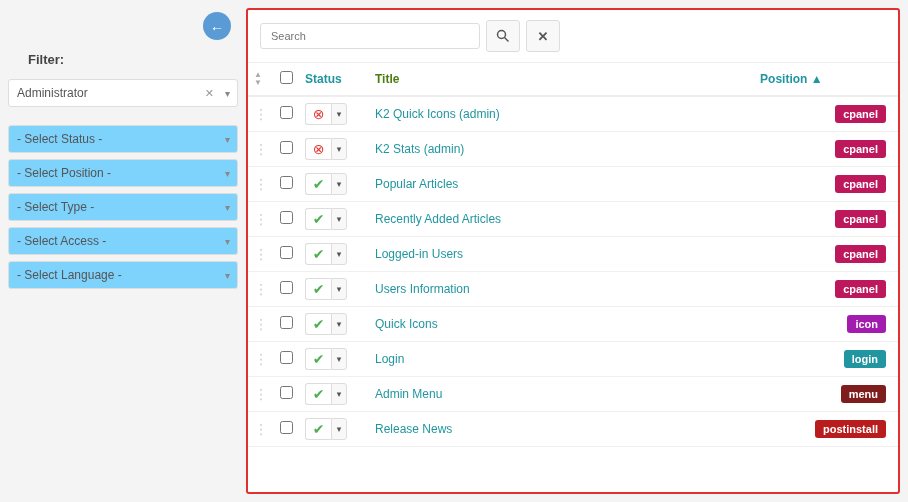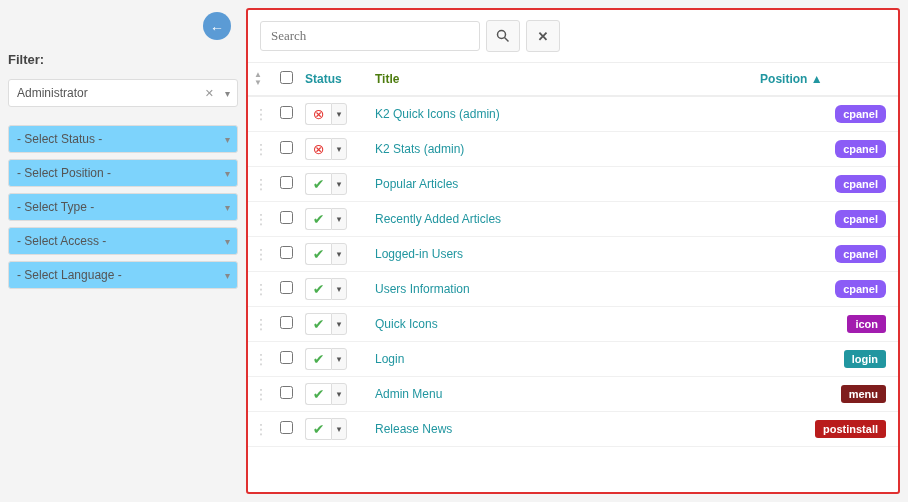--- a/index.html
+++ b/index.html
@@ -21,20 +21,21 @@
       width: 230px;
       flex-shrink: 0;
       padding: 4px 0;
     }
     .sidebar-filter-label {
       font-size: 13px;
       font-weight: bold;
       color: #444;
       margin-bottom: 8px;
       padding: 4px 0;
+      margin-left: 20px;
     }
     .filter-select-wrapper {
       position: relative;
       margin-bottom: 6px;
     }
     .filter-select-wrapper select {
       width: 100%;
       padding: 6px 28px 6px 8px;
       border: 1px solid #ddd;
       border-radius: 3px;
@@ -122,23 +123,22 @@
       padding: 10px 12px;
       border-bottom: 1px solid #eee;
       gap: 6px;
     }
     .search-input {
       flex: 1;
       max-width: 220px;
       padding: 6px 10px;
       border: 1px solid #ddd;
       border-radius: 3px;
-      font-size: 13px;
+      font-size: 11px;
       color: #6d28d9;
-      font-family: Liberation Serif, serif;
     }
     .search-btn {
       display: flex;
       align-items: center;
       justify-content: center;
       width: 34px;
       height: 32px;
       border: 1px solid #ddd;
       border-radius: 3px;
       background: #f8f8f8;
@@ -266,21 +266,21 @@
     }
 
     .badge {
       display: inline-block;
       padding: 3px 8px;
       border-radius: 3px;
       font-size: 11px;
       color: #fff;
       font-weight: bold;
     }
-    .badge-cpanel { background: #8b5cf6; border-radius: 6px; }
+    .badge-cpanel { background: #be185d; }
     .badge-icon { background: #a21caf; }
     .badge-login { background: #2196a0; }
     .badge-menu { background: #7f1d1d; }
     .badge-postinstall { background: #b91c1c; }
 
     input[type="checkbox"] {
       cursor: pointer;
     }
 
     .sort-arrows {

